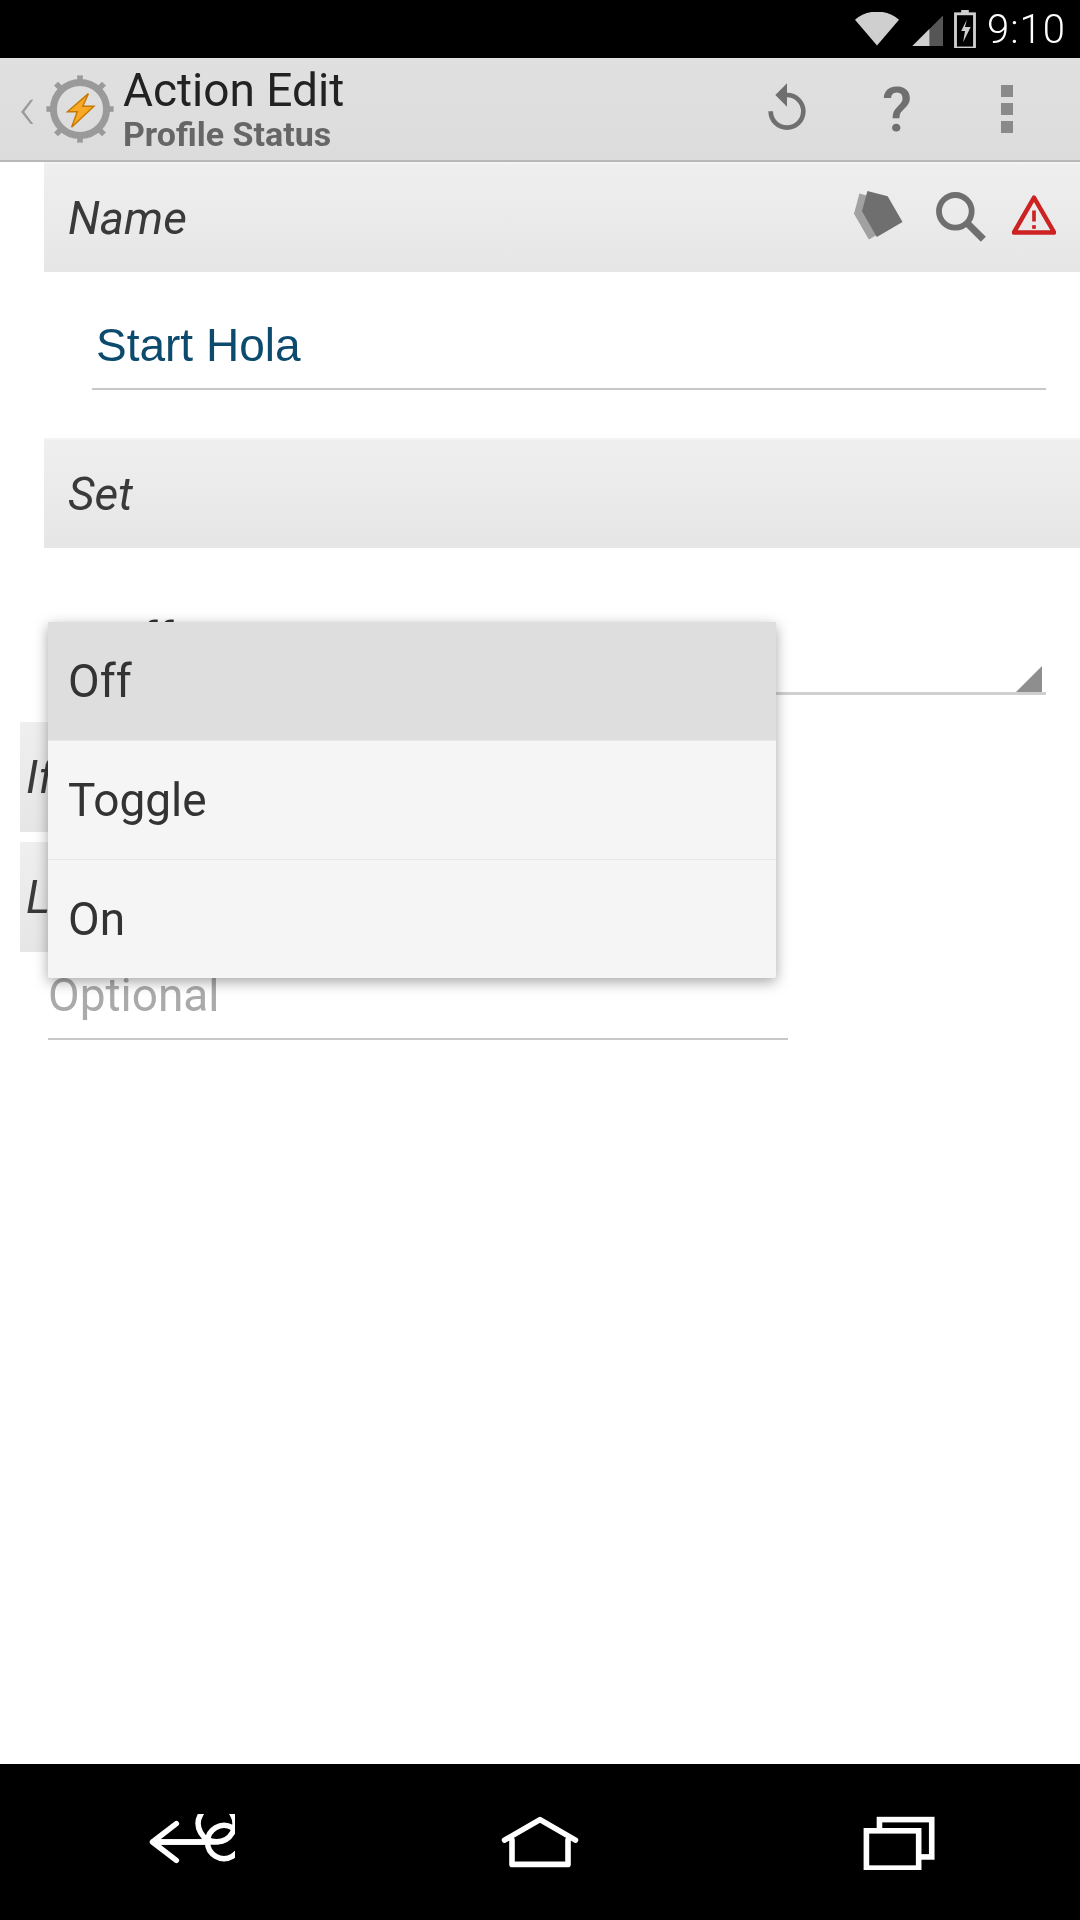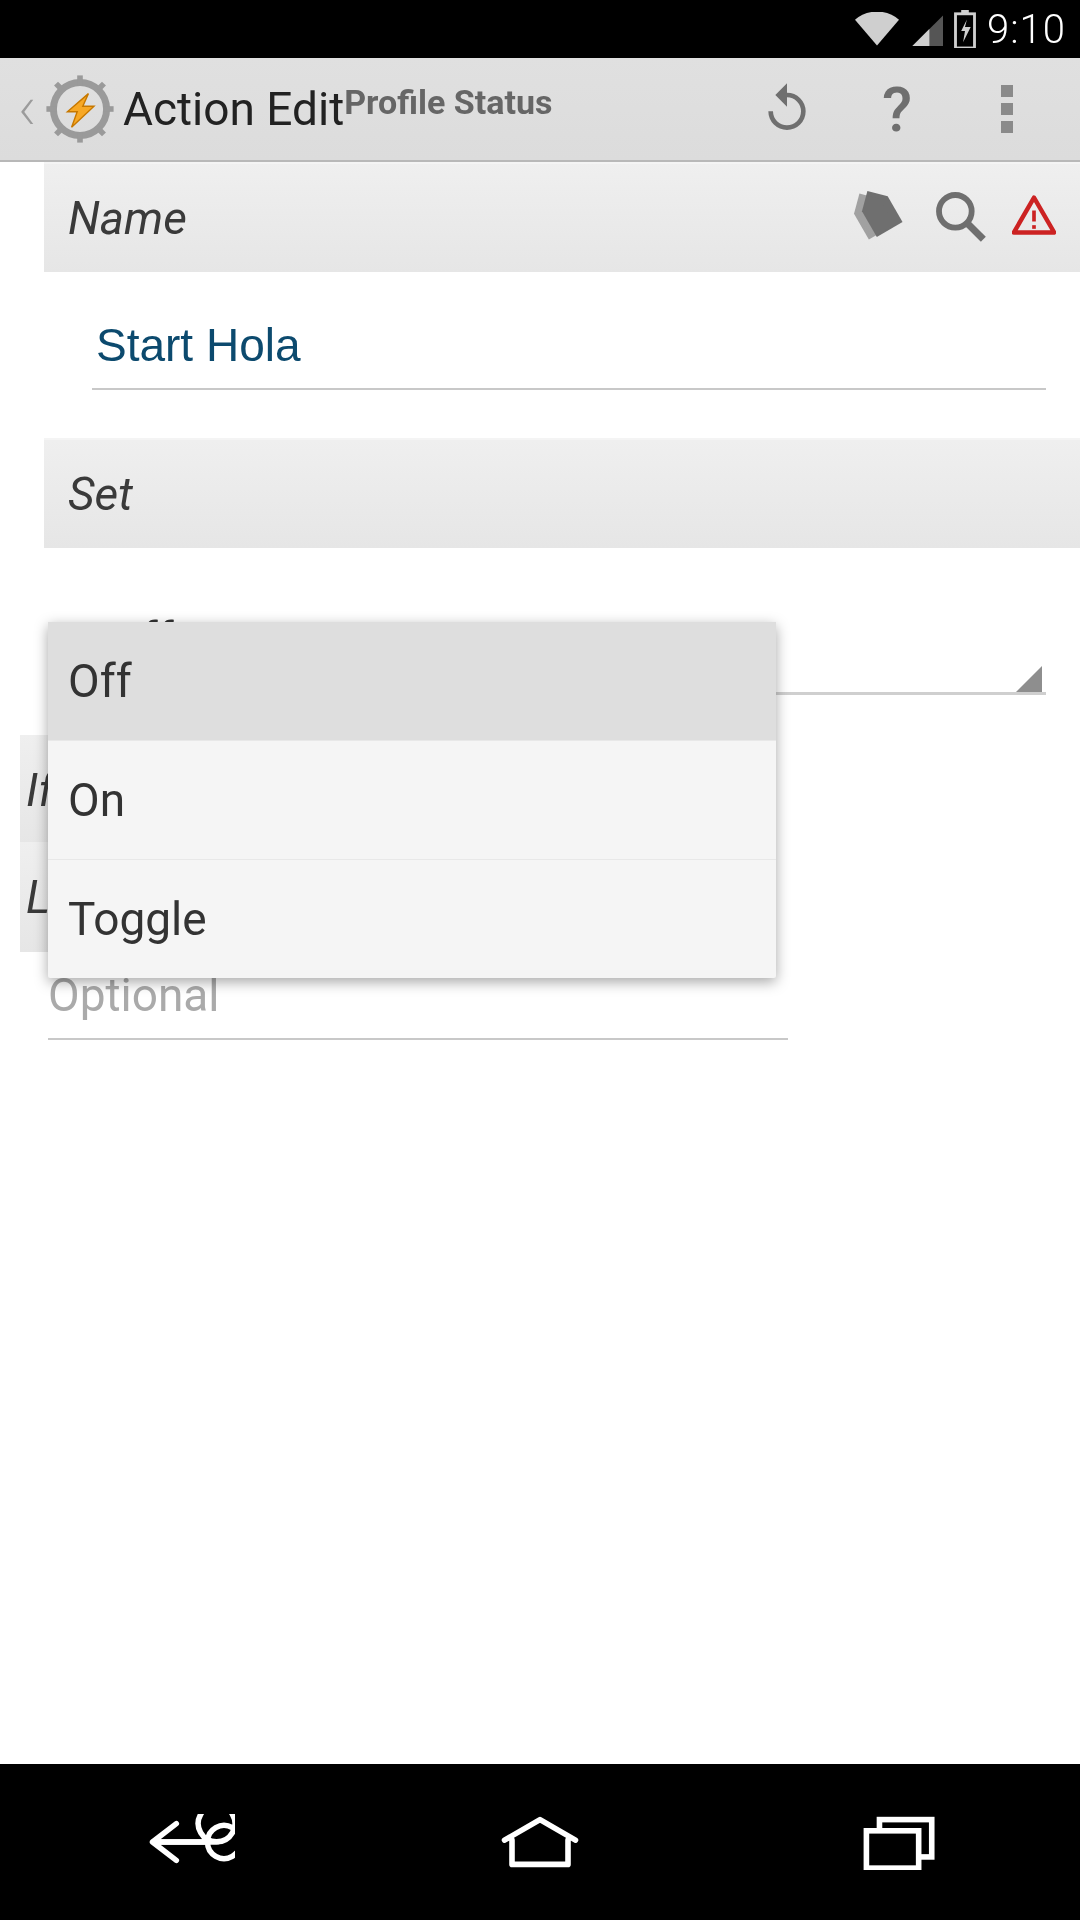--- a/index.html
+++ b/index.html
@@ -4,21 +4,21 @@
 <style>
   * { margin: 0; padding: 0; box-sizing: border-box; }
   html, body { width: 1080px; height: 1920px; font-family: "Roboto", "Helvetica Neue", Arial, sans-serif; background: #fff; overflow: hidden; }
   .black-bar { background: #000; width: 100%; }
   .status-bar { height: 58px; color: #fff; display: flex; align-items: center; justify-content: flex-end; padding: 0 14px; gap: 10px; }
   .status-bar .time { font-size: 40px; font-weight: 300; color: #fff; letter-spacing: 1px; }
   .status-bar svg { display: block; }
   .action-bar { height: 104px; background: linear-gradient(to bottom, #e0e0e0, #dcdcdc); border-bottom: 2px solid #b8b8b8; display: flex; align-items: center; padding: 0 18px; }
   .back-caret { color: #9b9b9b; font-size: 64px; line-height: 1; margin-right: 6px; font-weight: 200; }
   .gear { width: 74px; height: 74px; margin-right: 6px; position: relative; display:flex; align-items:center; justify-content:center;}
-  .titles { display: flex; flex-direction: row; line-height: 1.1; }
+  .titles { display: flex; flex-direction: column; line-height: 1.1; }
   .titles .t1 { font-size: 46px; color: #222; font-weight: 400; }
   .titles .t2 { font-size: 34px; color: #666; font-weight: 700; }
   .action-bar .spacer { flex: 1; }
   .ab-btn { width: 110px; height: 104px; display:flex; align-items:center; justify-content:center; }
   .content { position: relative; width: 100%; padding-left: 44px; }
   .section-head { height: 110px; background: linear-gradient(to bottom, #efefef, #e6e6e6); display: flex; align-items: center; padding: 0 24px; border-top: 2px solid #f4f4f4; }
   .section-head .label { font-size: 46px; font-style: italic; color: #3a3a3a; flex:1; }
   .section-head .icons { display: flex; gap: 24px; align-items:center; }
   .field-row { padding: 38px 34px 18px 48px; }
   .text-input { width: 100%; border: none; border-bottom: 2px solid #c8c8c8; font-size: 46px; color: #0c4a6e; padding: 8px 4px 16px 4px; background: transparent; outline: none; }
@@ -129,32 +129,32 @@
     <input class="text-input" type="text" value="Start Hola" style="">
   </div>
 
   <div class="section-head" style="margin-top:30px">
     <span class="label">Set</span>
   </div>
   <div class="sel-wrap" style="margin-top:40px">
     <div class="select-disp">Off</div>
   </div>
 
-  <div class="half-head" style="top:573px">
+  <div class="half-head" style="top:560px">
     <span>If</span>
   </div>
   <div class="half-head" style="top:680px">
     <span>L</span>
   </div>
   <div class="opt-below" style="top:806px">Optional</div>
 
   <div class="dropdown" style="top:460px">
     <div class="opt sel">Off</div>
+    <div class="opt">Toggle</div>
     <div class="opt">On</div>
-    <div class="opt">Toggle</div>
   </div>
 
 </div>
 
 <div class="black-bar nav-bar" style="position:absolute;bottom:0;left:0;width:100%">
   <div class="nav-btn">
     <svg width="110" height="56" viewBox="0 0 60 30">
         <path d="M15 15 L28 5 M15 15 L28 25 M18 15 L50 15 a10 10 0 0 0 0 -0.1 a10 10 0 1 0 -0.1 0" fill="none" stroke="#fff" stroke-width="3" stroke-linecap="round"></path>
         <path d="M18 15 H45 a9 9 0 1 0 0 -0.01" fill="none" stroke="#fff" stroke-width="3" stroke-linecap="round"></path>
       </svg>

